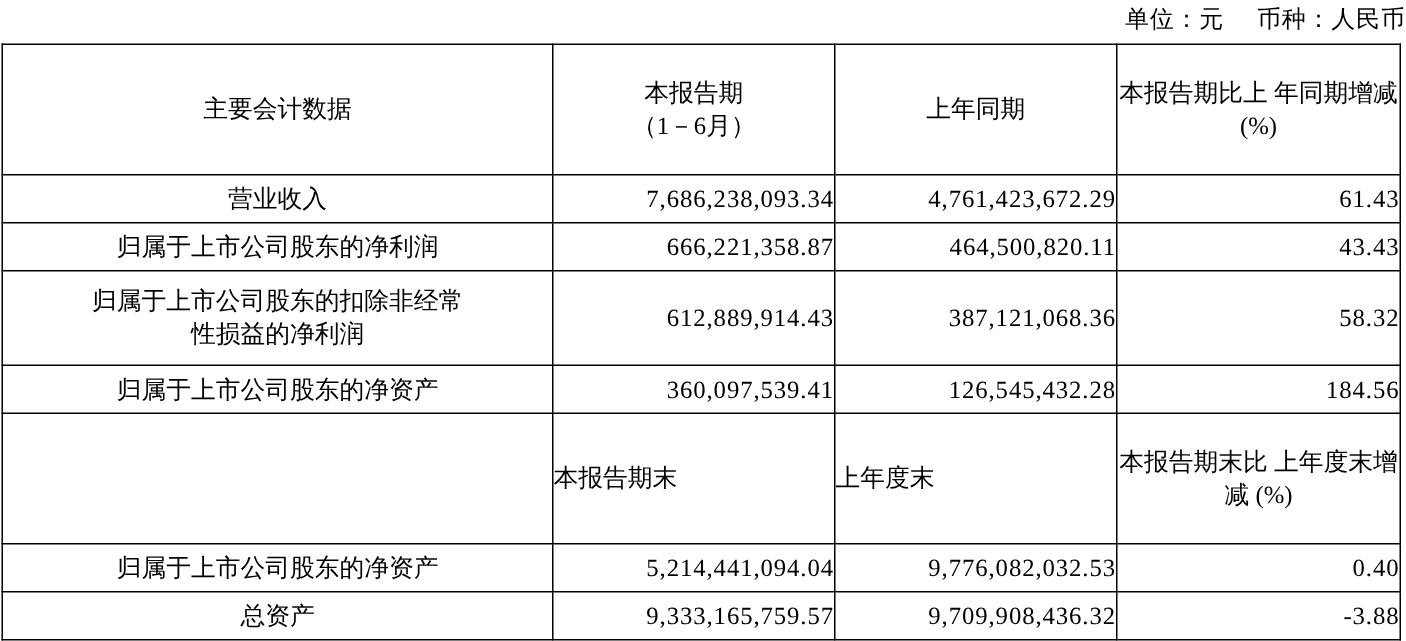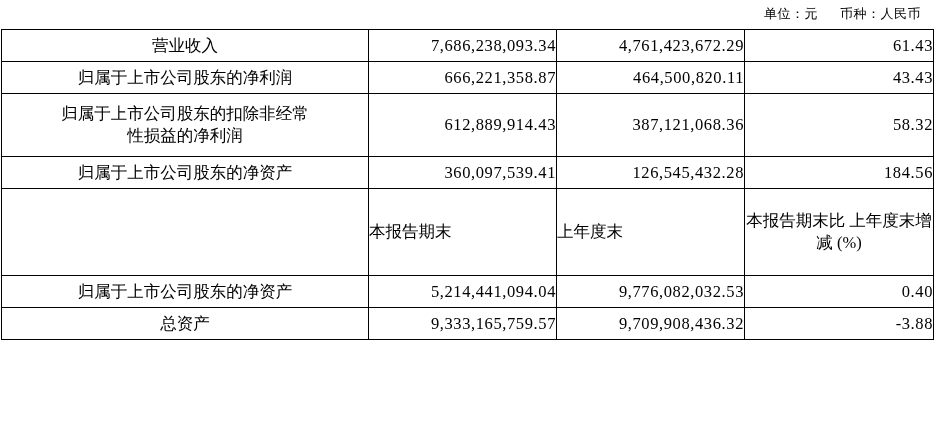--- a/index.html
+++ b/index.html
@@ -16,22 +16,22 @@
   }
   .page {
     position: relative;
     width: 937px;
     height: 427px;
     box-sizing: border-box;
   }
   .unit-line {
     position: absolute;
     top: 0px;
-    right: 16px;
-    font-size: 13px;
+    right: 0;
+    font-size: 16px;
     letter-spacing: 0.5px;
     white-space: nowrap;
     line-height: 28px;
   }
   .unit-line .sep {
     display: inline-block;
     width: 22px;
   }
   table.fin {
     position: absolute;
@@ -111,20 +111,37 @@
 
   <table class="fin">
     <colgroup>
       <col class="c0">
       <col class="c1">
       <col class="c2">
       <col class="c3">
     </colgroup>
     <tbody>
 
+      <tr>
+        <td class="hdr">
+          <span class="l1">主要会计数据</span>
+        </td>
+        <td class="hdr">
+          <span class="l1">本报告期</span>
+          <span class="l2">（1－6月）</span>
+        </td>
+        <td class="hdr">
+          <span class="l1">上年同期</span>
+        </td>
+        <td class="hdr-tall">
+          <span class="l1">本报告期比上</span>
+          <span class="l2">年同期增减</span>
+          <span class="l3">(%)</span>
+        </td>
+      </tr>
 
       <tr>
         <td class="lbl">营业收入</td>
         <td class="num">7,686,238,093.34</td>
         <td class="num">4,761,423,672.29</td>
         <td class="num">61.43</td>
       </tr>
       <tr>
         <td class="lbl">归属于上市公司股东的净利润</td>
         <td class="num">666,221,358.87</td>

